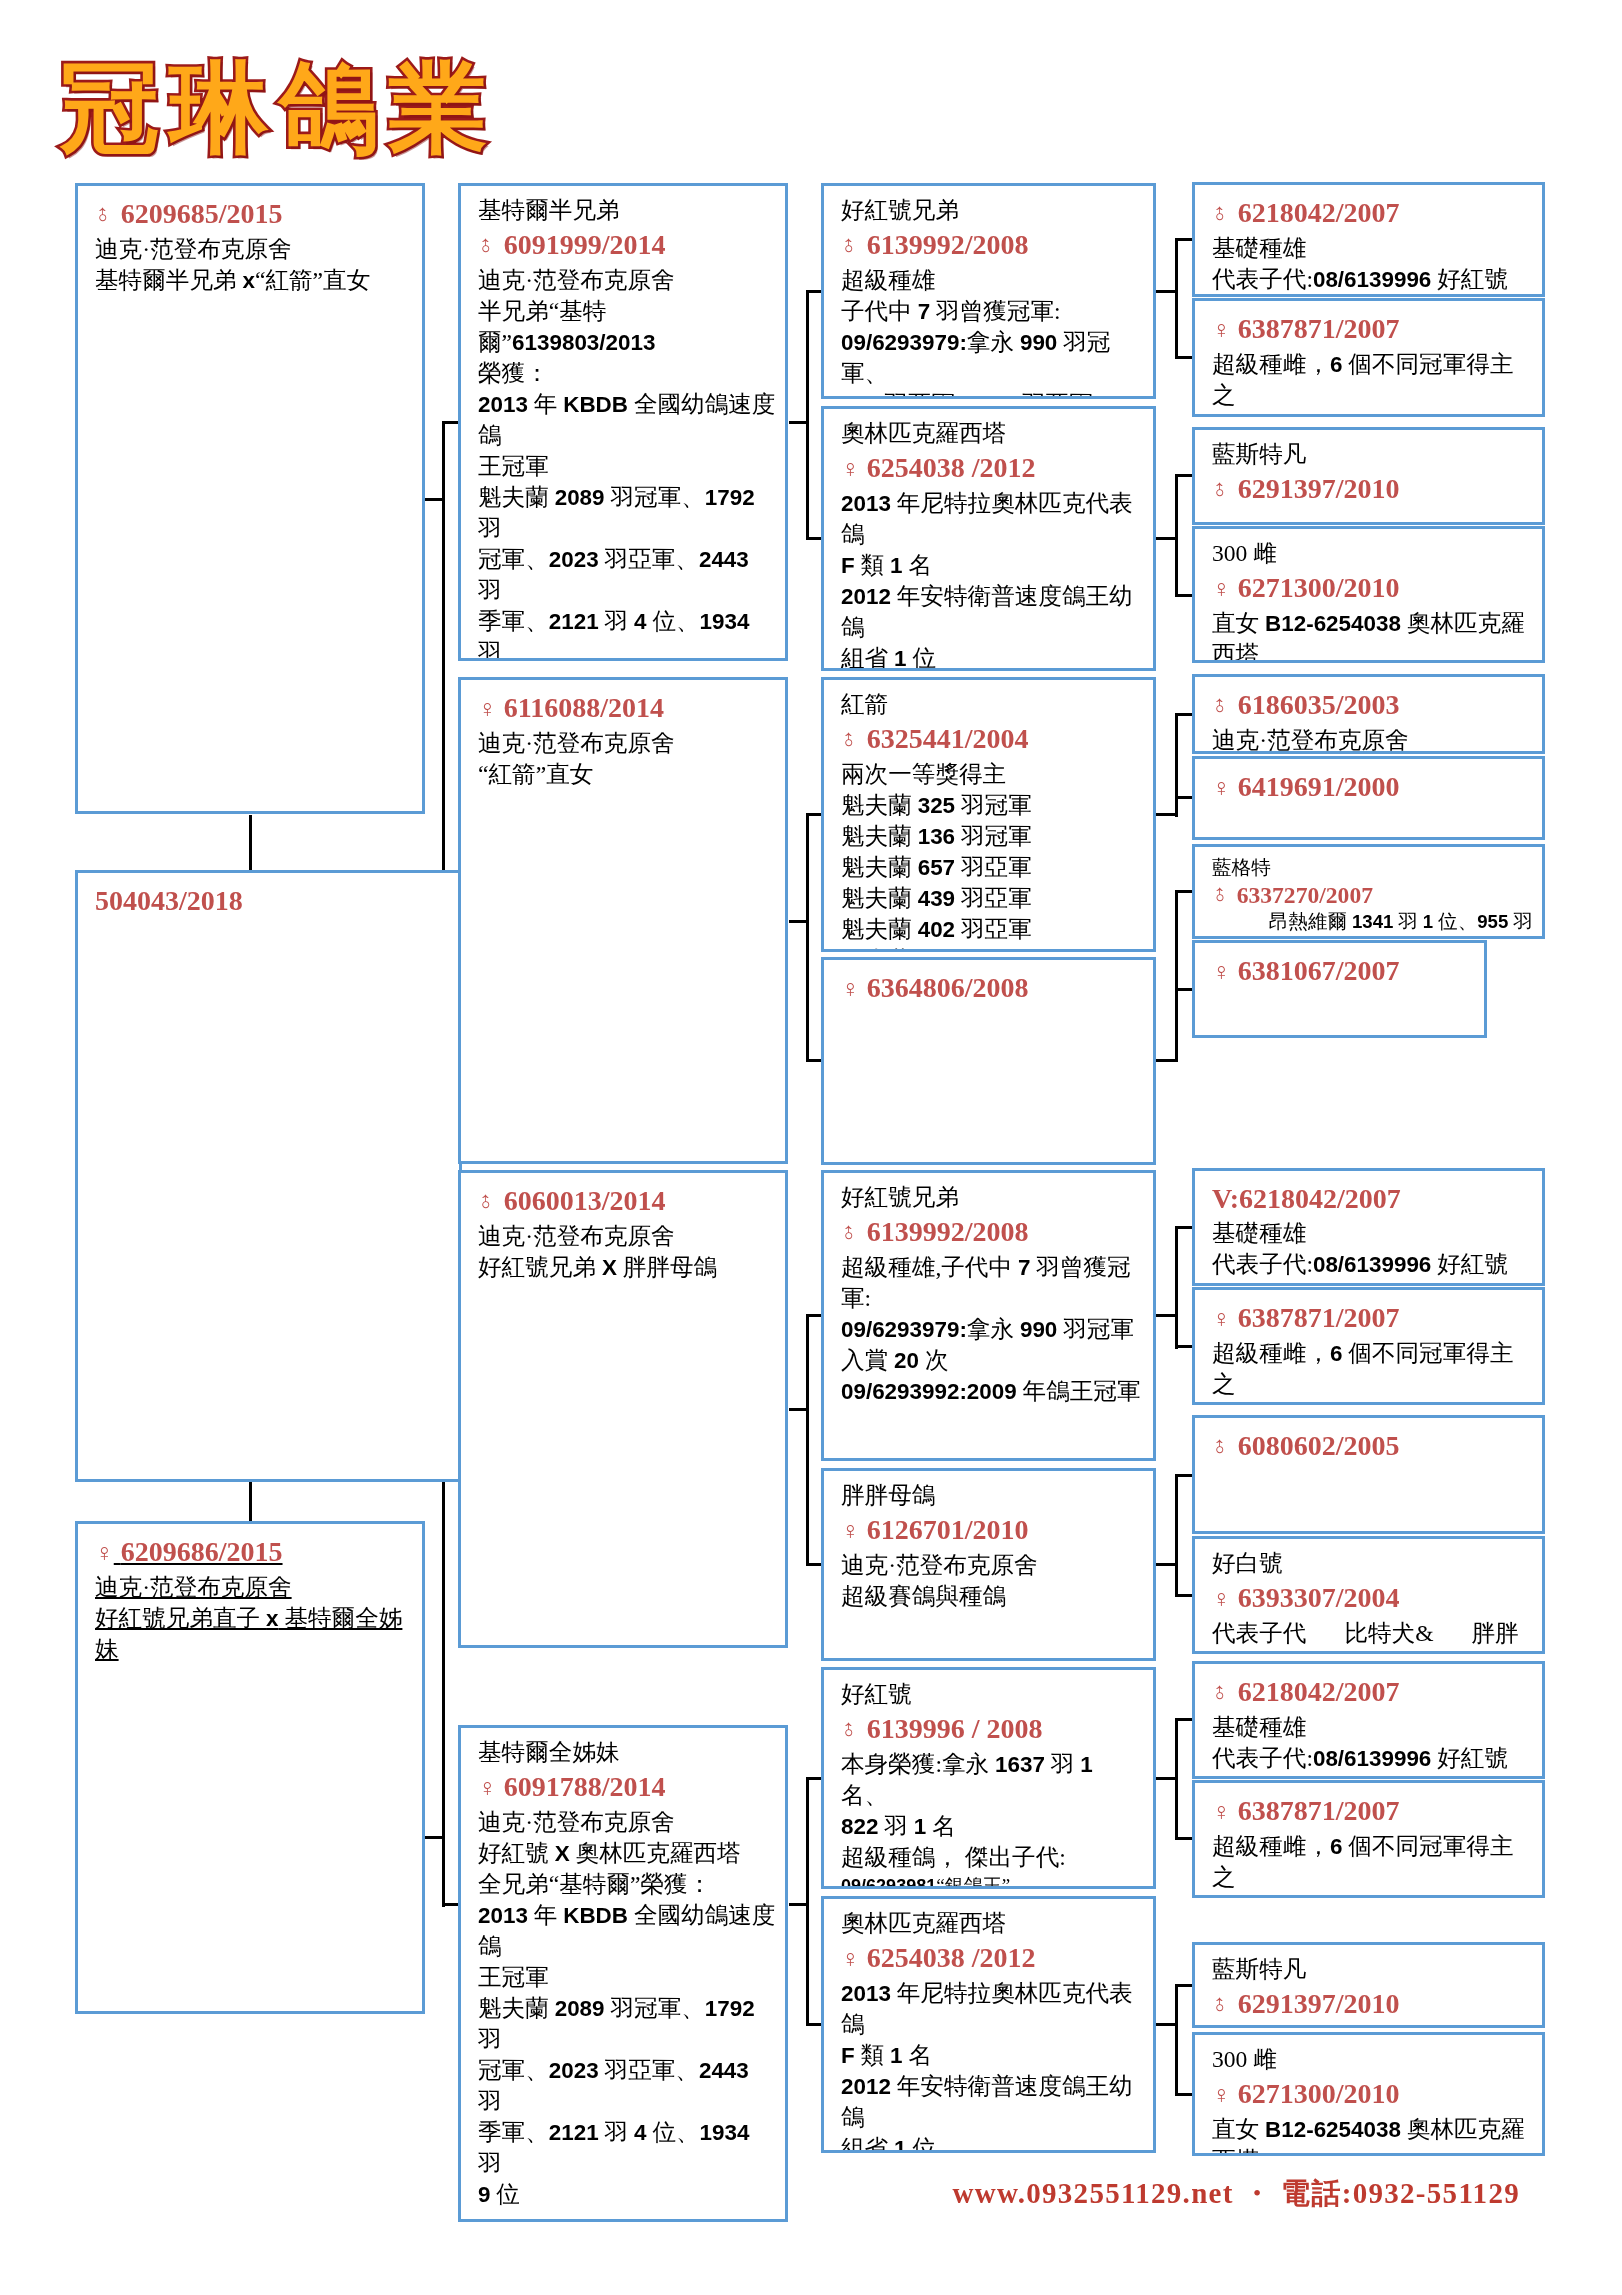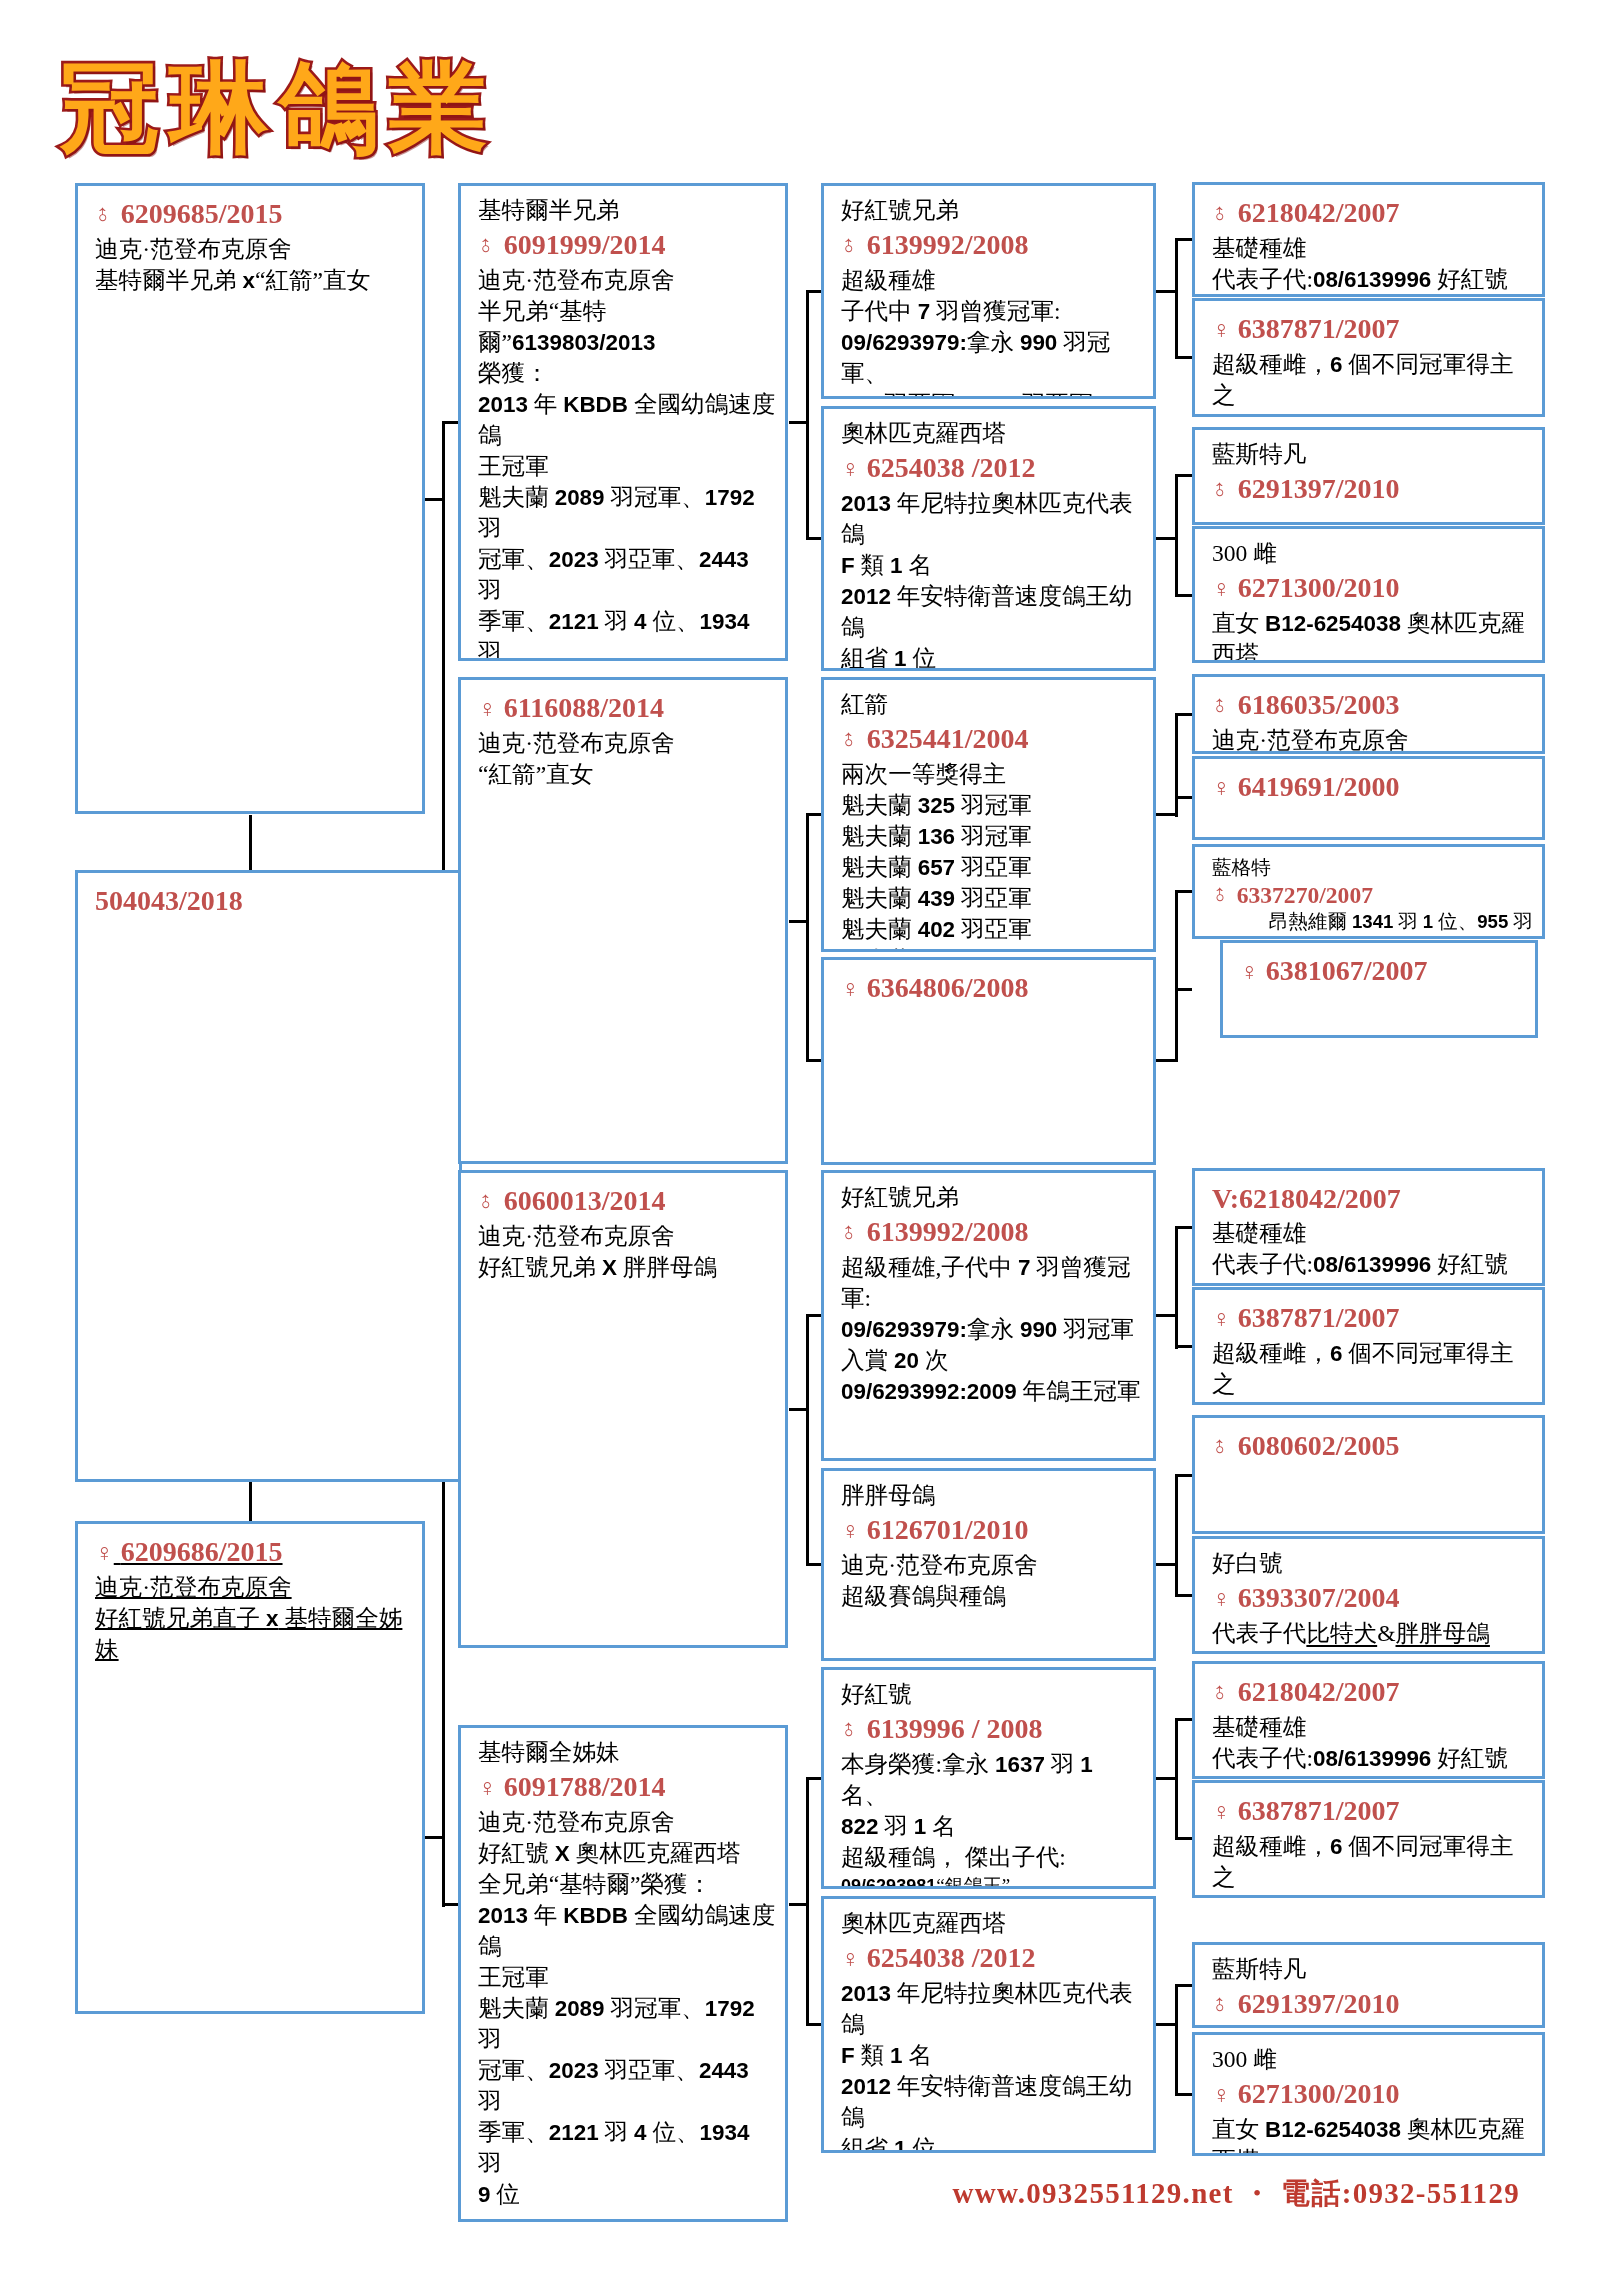--- a/index.html
+++ b/index.html
@@ -31,21 +31,21 @@
   .pbox .title{font-size:23.6px;line-height:31px;color:#000;}
   .pbox .ring{font-size:28px;line-height:38px;font-weight:bold;color:var(--id-red);white-space:nowrap;}
   .pbox .ring .sym{font-size:25px;display:inline-block;}
   .sx-m{display:inline-block;transform:rotate(-45deg);transform-origin:50% 55%;}
   .pbox .ln{font-size:23.6px;line-height:31px;color:#000;}
   .pbox .sm{font-size:19px;line-height:25px;color:#000;}
   .pbox .ln b,.pbox .sm b{font-family:"Liberation Sans","DejaVu Sans",sans-serif;font-size:.95em;}
   .pbox.compact .title{font-size:19.6px;line-height:24px;}
   .pbox.compact .ring{font-size:23.6px;line-height:30px;}
   .pbox.compact .ln{font-size:19.6px;line-height:24px;text-align:right;}
-  .u{text-decoration:underline;text-decoration-thickness:2px;text-underline-offset:3.9px;}
+  .u{text-decoration-thickness:2px;text-underline-offset:3.9px;margin-left:38px;}
   .wire{position:absolute;background:var(--wire);}
   #footer{
     position:absolute;top:2174px;right:103px;
     font-size:29px;font-weight:bold;color:var(--footer-red);
     font-family:Liberation Serif, serif;letter-spacing:1.3px;
   }
 </style>
 </head>
 <body>
 
@@ -247,21 +247,21 @@
       </div>
       <div class="pbox" style="left: 1192px; top: 756px; width: 353px; height: 84px;">
         <div class="ring"><span class="sym"><span>♀</span></span> <span>6419691/2000</span></div>
       </div>
       <div class="pbox compact" style="left: 1192px; top: 844px; width: 353px; height: 95px;">
         <div class="title">藍格特</div>
         <div class="ring"><span class="sym"><span class="sx-m">♂</span></span> <span>6337270/2007</span></div>
         <div class="ln">昂熱維爾 <b>1341</b> 羽 <b>1</b> 位、<b>955</b> 羽</div>
         <div class="ln"> 位</div>
       </div>
-      <div class="pbox" style="left: 1192px; top: 940px; width: 318px; height: 98px; margin-left: 28px;">
+      <div class="pbox" style="left: 1192px; top: 940px; width: 295px; height: 98px;">
         <div class="ring"><span class="sym"><span>♀</span></span> <span>6381067/2007</span></div>
       </div>
       <div class="pbox" style="left: 1192px; top: 1168px; width: 353px; height: 118px;">
         <div class="ring"><span>V:6218042/2007</span></div>
         <div class="ln">基礎種雄</div>
         <div class="ln">代表子代:<b>08/6139996</b> 好紅號</div>
       </div>
       <div class="pbox" style="left: 1192px; top: 1287px; width: 353px; height: 118px;">
         <div class="ring"><span class="sym"><span>♀</span></span> <span>6387871/2007</span></div>
         <div class="ln">超級種雌，<b>6</b> 個不同冠軍得主之</div>

